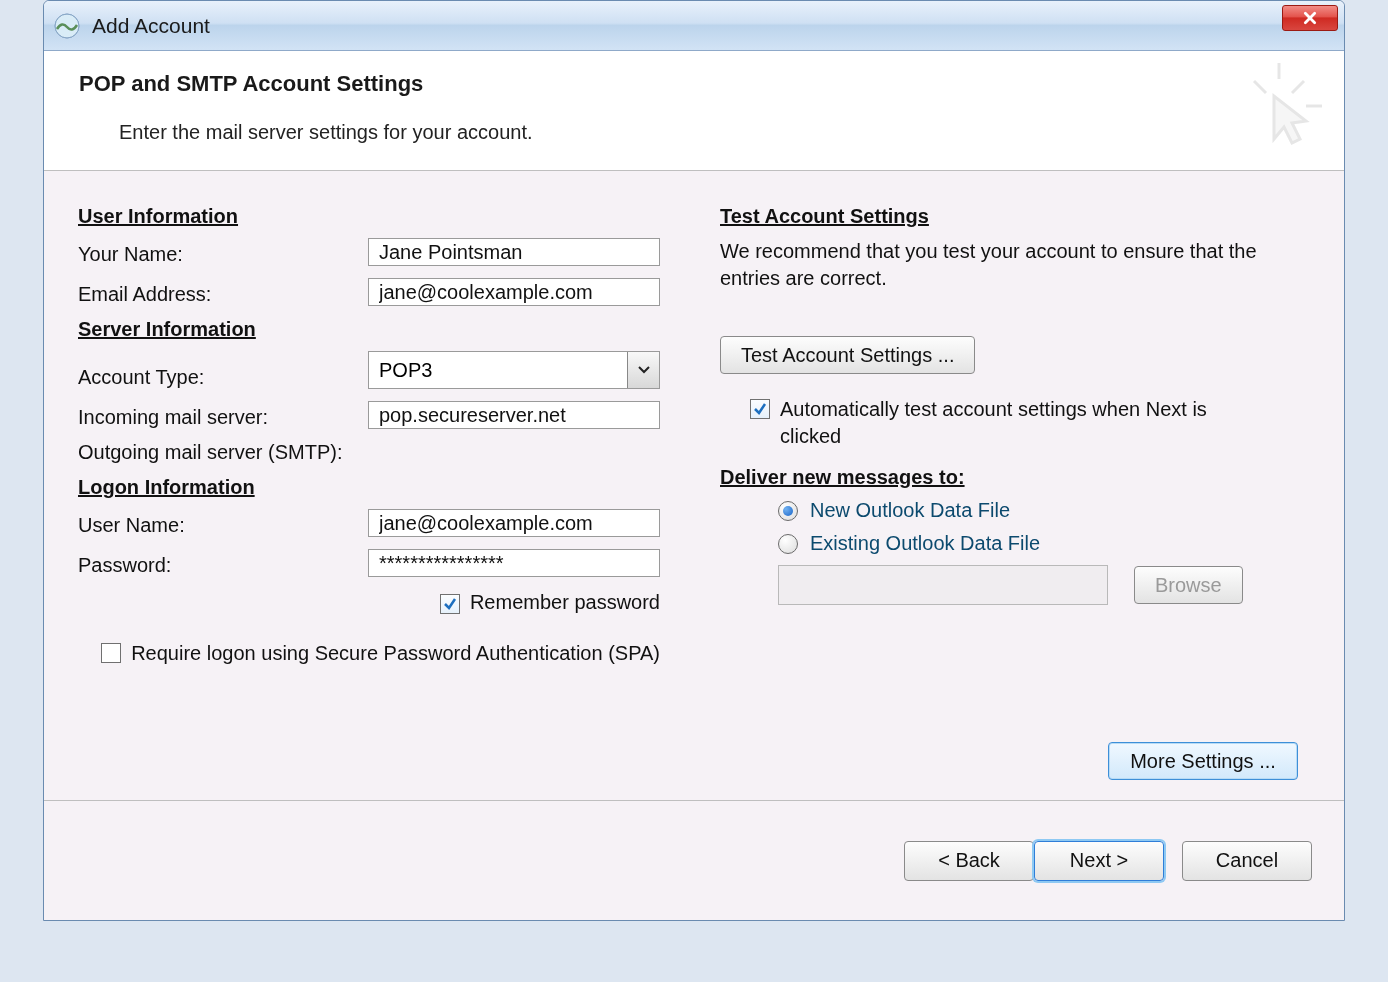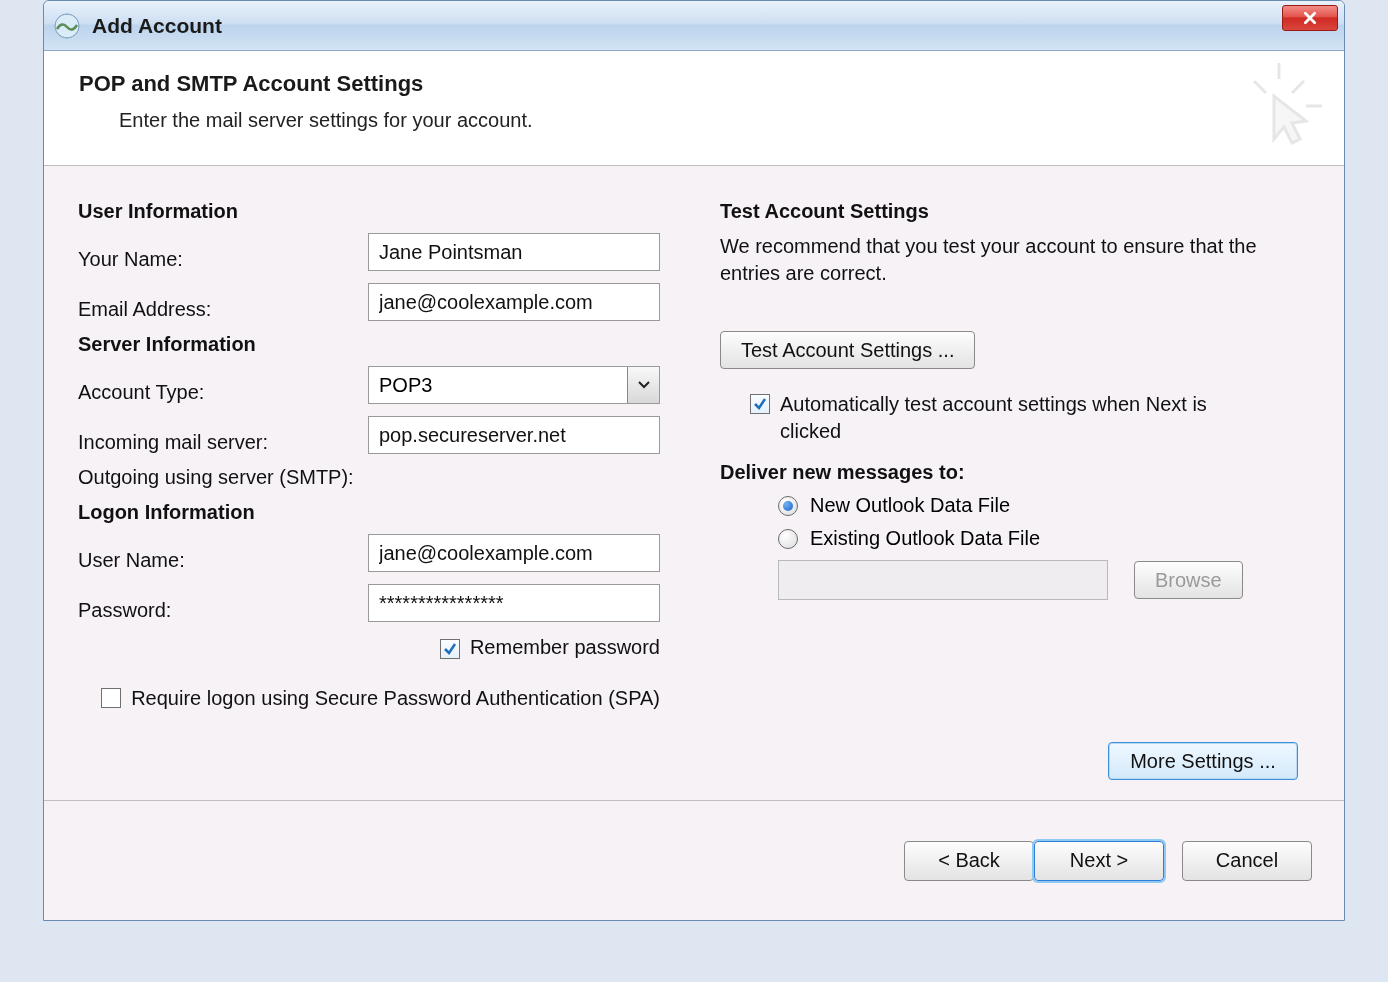--- a/index.html
+++ b/index.html
@@ -19,21 +19,20 @@
     
     .titlebar {
       height: 50px;
       background: linear-gradient(to bottom, #e8f1fb 0%, #cfe0f3 45%, #bcd4ec 50%, #d2e3f5 100%);
       border-radius: 5px 5px 0 0;
       border-bottom: 1px solid #8fa9c9;
       display: flex;
       align-items: center;
       padding: 0 10px;
       position: relative;
-      font-weight: bold;
     }
     .titlebar-icon {
       width: 26px; height: 26px;
       margin-right: 12px;
       display: inline-flex; align-items: center; justify-content: center;
     }
     .titlebar-text { font-size: 21px; color: #1a1a1a; }
     
     .close-btn {
       position: absolute; right: 6px; top: 4px;
@@ -47,47 +46,47 @@
     }
     
     .header-panel {
       background: #fff;
       padding: 20px 35px 26px 35px;
       border-bottom: 1px solid #bfbfbf;
       position: relative;
       min-height: 115px;
     }
     .header-title { font-size: 22px; font-weight: bold; color: #1a1a1a; }
-    .header-subtitle { font-size: 20px; color: #222; margin-left: 40px; margin-top: 12px; }
+    .header-subtitle { font-size: 20px; color: #222; margin-left: 40px; margin-top: 24px; }
     .header-decor {
       position: absolute; right: 20px; top: 10px;
       width: 90px; height: 90px;
       opacity: 0.35;
     }
     
     .content {
       flex: 1;
       background: #f6f2f6;
       padding: 28px 34px 20px 34px;
       display: flex;
       gap: 60px;
       overflow: hidden;
       position: relative;
     }
     
     .col-left { width: 582px; }
     .col-right { flex: 1; position: relative; }
     
-    .section-title { font-size: 20px; font-weight: bold; color: #111; margin-top: 6px; margin-bottom: 10px; }
+    .section-title { font-size: 20px; font-weight: bold; color: #111; margin-top: 6px; margin-bottom: 10px; text-decoration: underline; }
     
     .form-row { display: flex; align-items: flex-end; margin-bottom: 12px; }
     .form-label { width: 290px; font-size: 20px; color: #111; }
     .form-input {
       flex: 1;
-      height: 38px;
+      height: 28px;
       border: 1px solid #9a9a9a;
       padding: 4px 10px;
       font-size: 20px;
       background: #fff;
       color: #111;
       font-family: inherit;
     }
     
     .select-wrap {
       flex: 1;
@@ -158,21 +157,21 @@
     .btn.default {
       border: 1px solid #2f7ed8;
       box-shadow: 0 0 0 2px #8ec9f3;
     }
     
     .auto-test-row { margin-top: 22px; margin-left: 30px; margin-bottom: 16px; max-width: 500px; }
     
     .radio-row {
       display: flex; align-items: center;
       margin-left: 58px; margin-bottom: 10px;
-      font-size: 20px; color: #000000;
+      font-size: 20px; color: #0c4a6e;
     }
     .radio {
       width: 20px; height: 20px; border-radius: 50%;
       border: 1px solid #6a6a6a;
       background: radial-gradient(circle at 35% 30%, #fff, #dcdcdc);
       display: inline-flex; align-items: center; justify-content: center;
       margin-right: 12px;
       flex-shrink: 0;
       cursor: pointer;
     }
@@ -271,21 +270,21 @@
                 <path d="M1 1 L6 6 L11 1" fill="none" stroke="#222" stroke-width="2"></path>
               </svg>
           </div>
         </div>
       </div>
       <div class="form-row">
         <div class="form-label">Incoming mail server:</div>
         <input class="form-input" value="pop.secureserver.net" style="">
       </div>
       <div class="form-row">
-        <div class="form-label">Outgoing using server (SMTP):</div>
+        <div class="form-label">Outgoing mail server (SMTP):</div>
       </div>
 
       <div class="section-title">Logon Information</div>
 
       <div class="form-row">
         <div class="form-label">User Name:</div>
         <input class="form-input" value="jane@coolexample.com" style="">
       </div>
       <div class="form-row">
         <div class="form-label">Password:</div>

